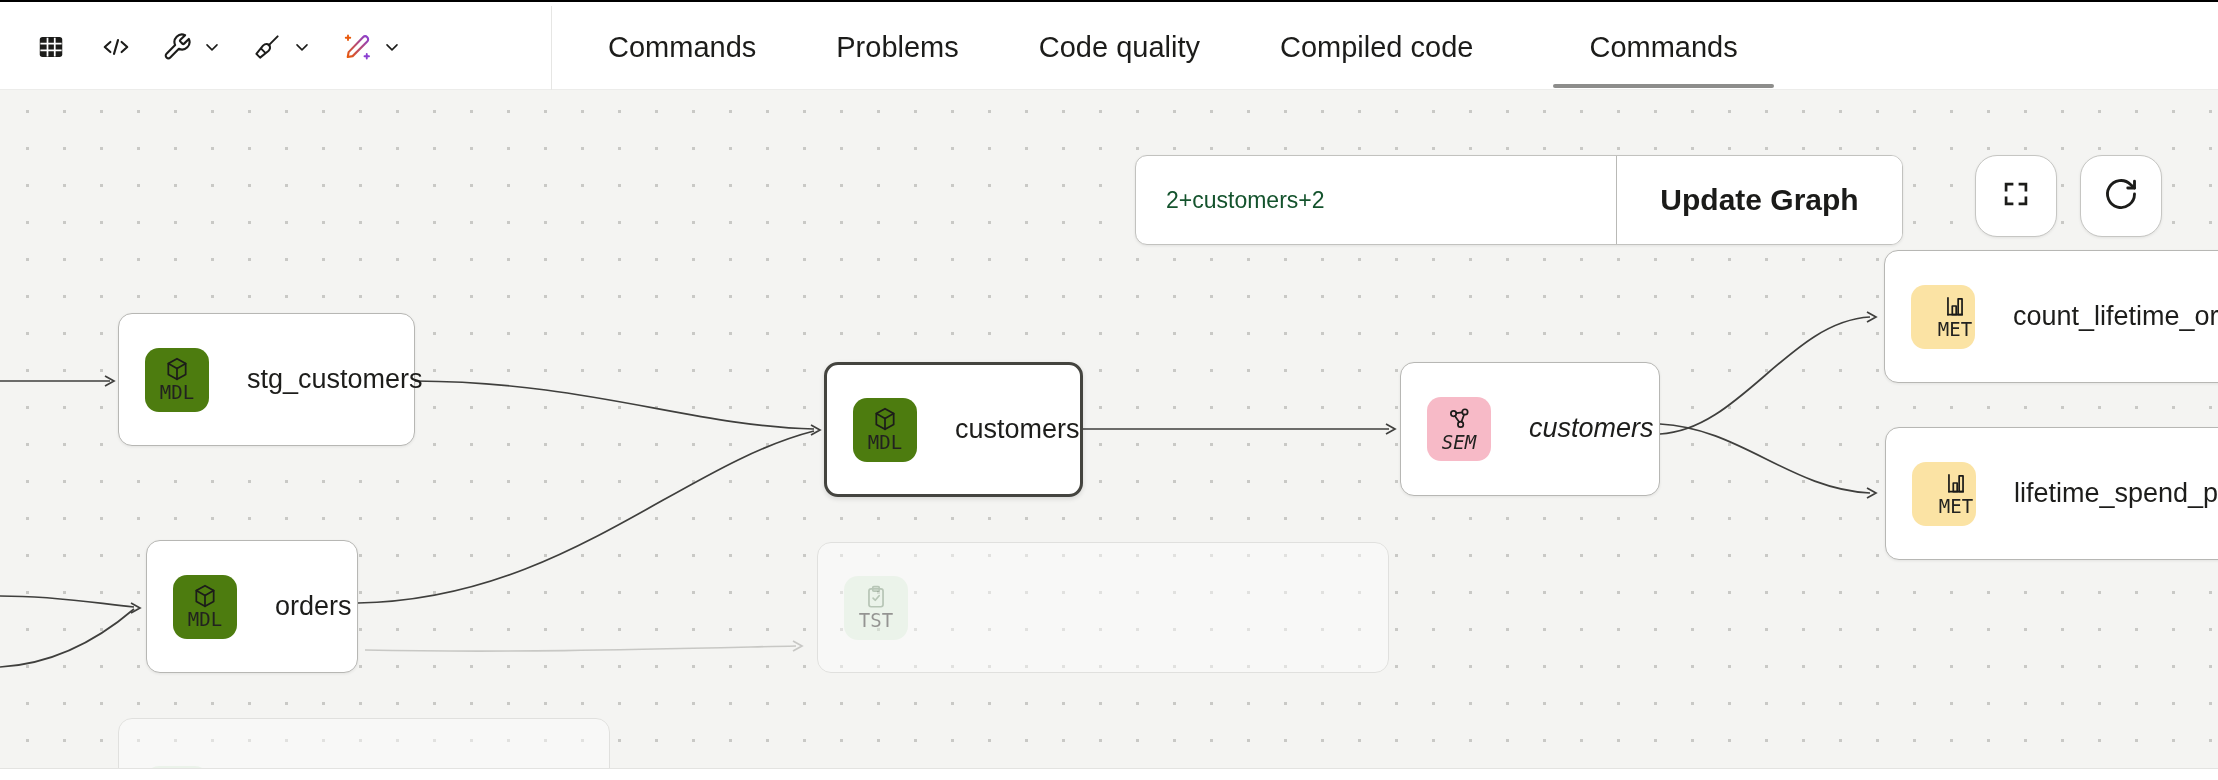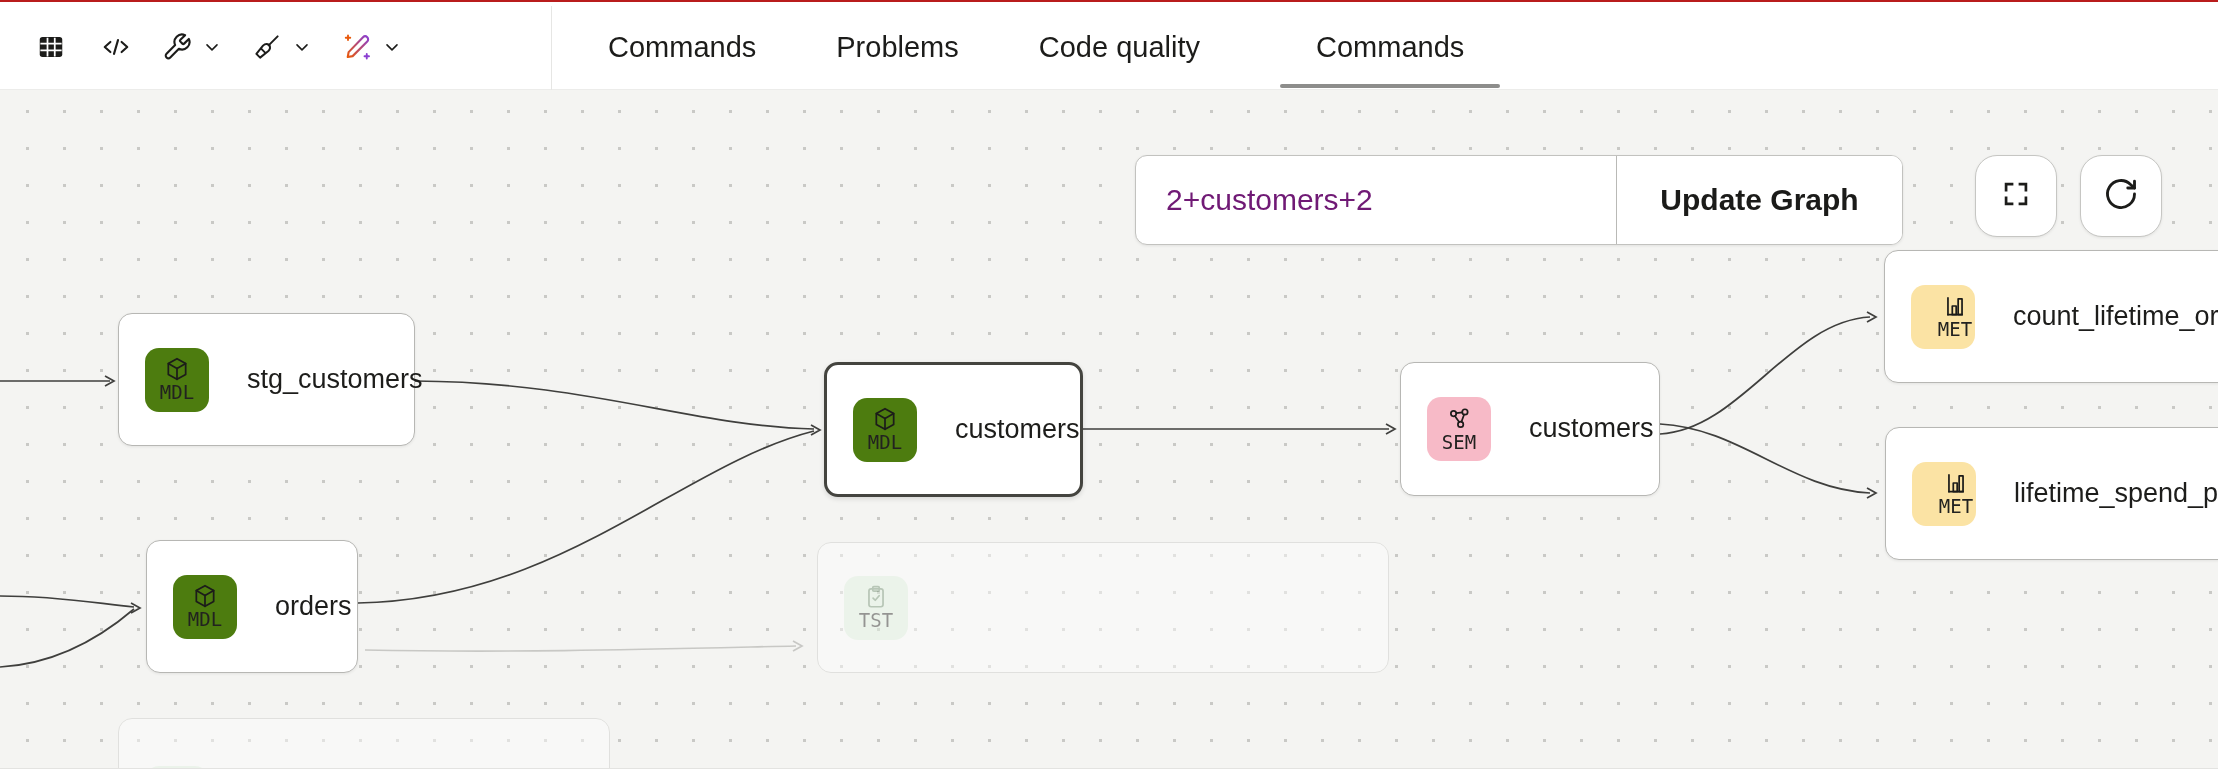--- a/index.html
+++ b/index.html
@@ -1,21 +1,21 @@
 <!DOCTYPE html>
 <html><head>
 <meta charset="utf-8">
 <style>
   * { margin:0; padding:0; box-sizing:border-box; }
   html,body { width:2218px; height:780px; background:#ffffff; font-family:"Liberation Sans", sans-serif; overflow:hidden; }
   #app { position:relative; width:2218px; height:780px; background:#fff; overflow:hidden; }
 
   
   .topbar { position:absolute; left:0; top:0; width:2218px; height:90px; background:#fff;
-            border-top:2px solid #b91c1c; border-bottom:1px solid #ececea; }
+            border-top:2px solid #000000; border-bottom:1px solid #ececea; }
   .tools { position:absolute; left:0; top:0; height:90px; display:flex; align-items:center; }
   .tool-btn { display:flex; align-items:center; justify-content:center; height:48px; cursor:pointer; }
   .tool-btn svg { display:block; }
   .chev { margin-left:10px; }
   .t-table { margin-left:36px; }
   .t-code  { margin-left:34px; }
   .t-wrench{ margin-left:30px; }
   .t-broom { margin-left:30px; }
   .t-wand  { margin-left:30px; }
   .tools-divider { position:absolute; left:551px; top:4px; height:86px; width:1px; background:#e6e6e4; }
@@ -53,21 +53,21 @@
   .badge.tst { background:#e2f3e2; }
 
   .wrap-label { max-width:455px; white-space:normal; overflow-wrap:anywhere; }
   .nowrap { white-space:nowrap; }
 
   
   .filter-group { position:absolute; left:1135px; top:65px; width:768px; height:90px; display:flex;
                   background:#fff; border:1.5px solid #c2c2bf; border-radius:12px;
                   box-shadow:0 1px 3px rgba(0,0,0,0.08); overflow:hidden; }
   .graph-filter { flex:1 1 auto; border:none; outline:none; font-family:"Liberation Sans", sans-serif;
-                  font-size:30px; color:#701a75; padding:0 30px; background:transparent; }
+                  font-size:23px; color:#14532d; padding:0 30px; background:transparent; }
   .update-btn { flex:0 0 286px; border:none; border-left:1.5px solid #b9b9b6; background:#fff;
                 font-family:"Liberation Sans", sans-serif; font-size:30px; font-weight:700; color:#1b1b19; cursor:pointer; }
   .icon-btn { position:absolute; top:65px; width:82px; height:82px; background:#fff; border:1.5px solid #c6c6c3;
               border-radius:22px; display:flex; align-items:center; justify-content:center;
               box-shadow:0 1px 3px rgba(0,0,0,0.08); cursor:pointer; }
   .icon-btn.fullscreen { left:1975px; }
   .icon-btn.refresh { left:2080px; }
 </style>
 </head>
 <body>
@@ -145,20 +145,21 @@
         </span>
       </div>
     </div>
 
     <div class="tools-divider"></div>
 
     <div class="tabs">
       <div class="tab">Commands</div>
       <div class="tab">Problems</div>
       <div class="tab">Code quality</div>
+      <div class="tab">Compiled code</div>
       <div class="tab active">Commands</div>
     </div>
   </div>
 
   <div class="canvas">
 
     <svg class="edges">
 
       <path d="M0,291 L110,291"></path>
       <path d="M105,286 L114,291 L105,296"></path>
@@ -213,21 +214,21 @@
         <svg width="26" height="26" viewBox="0 0 24 24" stroke="#1c1c1a" stroke-width="1.6" fill="none" stroke-linecap="round" stroke-linejoin="round">
           <path d="M12 2.5 20 7v10l-8 4.5L4 17V7z"></path>
             <path d="M4 7l8 4.5L20 7"></path>
             <path d="M12 11.5v10"></path>
         </svg>
         <span class="badge-label">MDL</span>
       </div>
       <span class="node-label nowrap">customers</span>
     </div>
 
-    <div class="node" style="left:1400px; top:272px; width:260px; height:134px;">
+    <div class="node" style="left:1400px; top:272px; width:260px; height:134px;font-style:italic;">
       <div class="badge sem">
         <svg width="26" height="26" viewBox="0 0 24 24" stroke="#1c1c1a" stroke-width="1.6" fill="none" stroke-linecap="round" stroke-linejoin="round">
           <circle cx="7" cy="7" r="2.5"></circle>
             <circle cx="17.5" cy="5.5" r="2.5"></circle>
             <circle cx="13.5" cy="17" r="2.5"></circle>
           <path d="M9.5 6.6 15 5.8"></path>
             <path d="M8.2 9.3 12.3 14.9"></path>
             <path d="M16.7 7.9 14.3 14.6"></path>
         </svg>
         <span class="badge-label">SEM</span>

